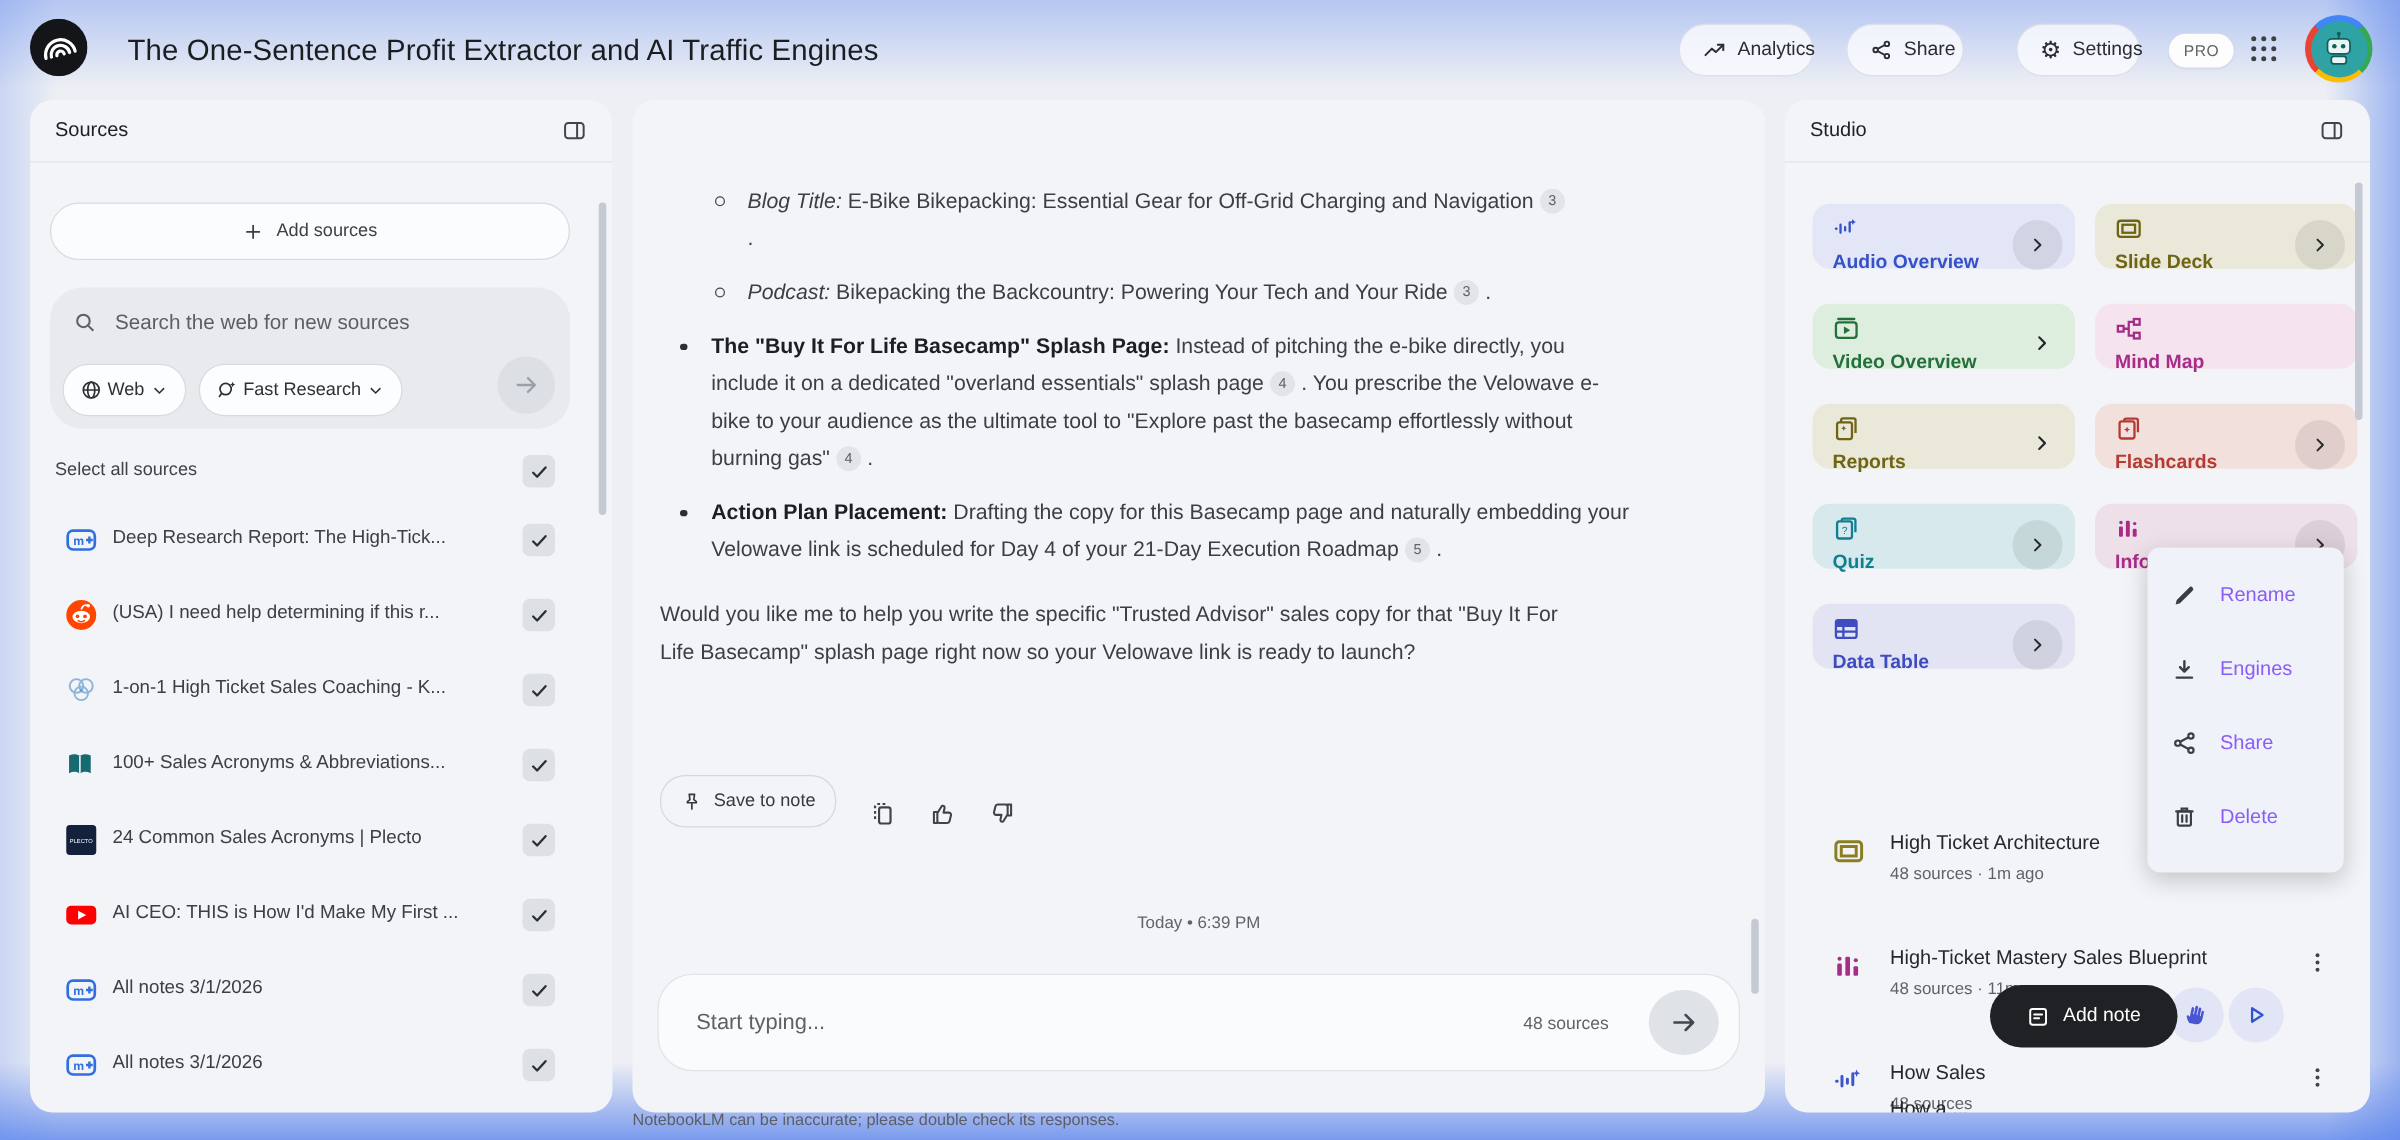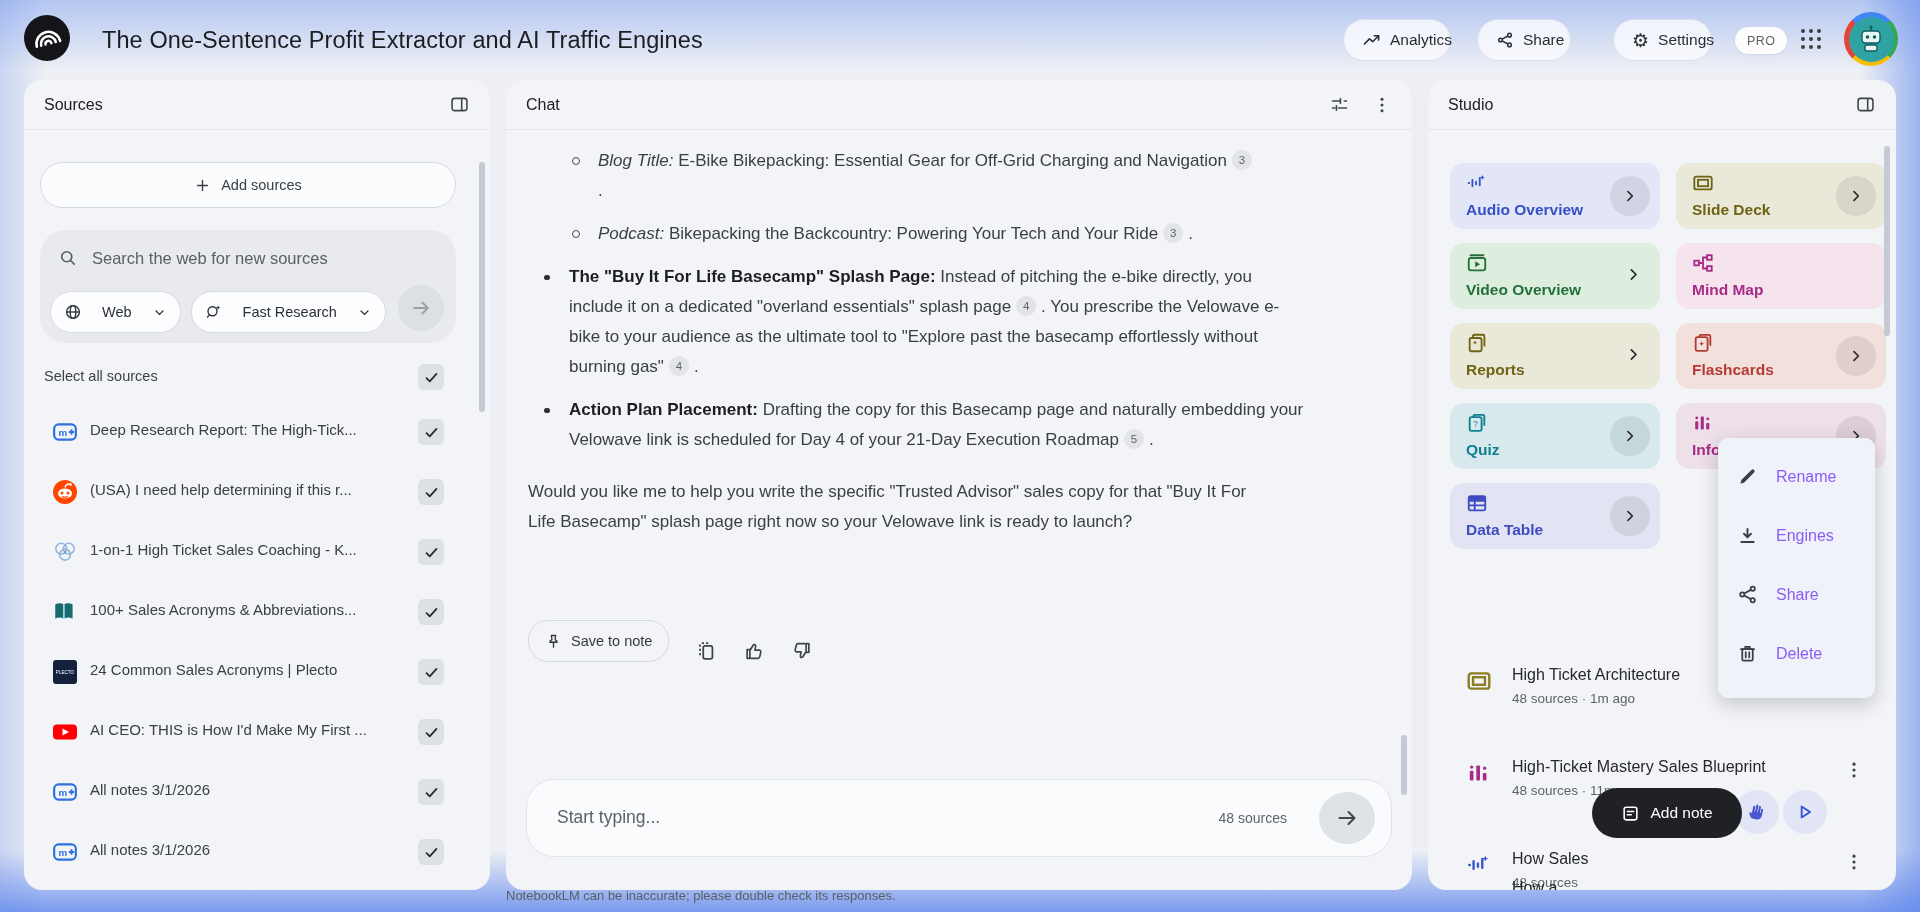--- a/index.html
+++ b/index.html
@@ -37,21 +37,21 @@
   #chatp{left:506px;width:906px}
   #studio{left:1428px;width:468px}
   .phead{height:49px;border-bottom:1px solid #e2e4e9;display:flex;align-items:center;justify-content:space-between;padding:0 20px;font-size:16px;color:#202124}
   .phead .hicons{display:flex;align-items:center;gap:22px;color:#41454b}
 
   
   .addsrc{position:absolute;left:16px;top:82px;width:416px;height:46px;border:1px solid #d7dae1;border-radius:23px;
           background:#fbfcfe;display:flex;align-items:center;justify-content:center;gap:10px;font-size:14.5px;color:#3c4043;box-sizing:border-box;cursor:pointer}
   .searchbox{position:absolute;left:16px;top:150px;width:416px;height:113px;border-radius:26px;background:#e8eaee;box-sizing:border-box}
   .searchbox .srow{position:absolute;left:18px;top:18px;display:flex;align-items:center;gap:14px;color:#5b6066;font-size:16.5px}
-  .chip{height:42px;border-radius:21px;background:#fcfdfe;border:1px solid #d7dae1;display:flex;align-items:center;gap:20px;
+  .chip{height:42px;border-radius:21px;background:#fcfdfe;border:1px solid #d7dae1;display:flex;align-items:center;gap:4px;
         padding:0 13px;font-size:14.5px;color:#2d3034;box-sizing:border-box;cursor:pointer}
   .chiprow{position:absolute;left:10px;bottom:10px;display:flex;gap:10px}
   .go{position:absolute;right:12px;bottom:12px;width:46px;height:46px;border-radius:50%;background:#dcdfe4;display:flex;align-items:center;justify-content:center;cursor:pointer}
   .selall{position:absolute;left:20px;top:288px;font-size:14.5px;color:#3f4246}
   .cb{position:absolute;left:394px;width:26px;height:26px;border-radius:6px;background:#dde0e5;display:flex;align-items:center;justify-content:center;cursor:pointer}
   .srow-item{position:absolute;left:0;width:100%;height:60px}
   .srow-item .sicon{position:absolute;left:28px;top:17px;width:26px;height:26px}
   .srow-item .stitle{position:absolute;left:66px;top:19px;font-size:15px;color:#3c4043;white-space:nowrap;max-width:318px;overflow:hidden}
   .sbar{position:absolute;background:#c4c9d3;border-radius:3px;width:6px;z-index:3}
 
@@ -71,21 +71,21 @@
             font-size:14.5px;color:#35383d;cursor:pointer}
   .aicon{cursor:pointer}
   .tstamp{position:absolute;top:650px;left:0;width:100%;text-align:center;font-size:13.5px;color:#5f6368}
   .inputbar{position:absolute;left:20px;top:699px;width:866px;height:78px;border-radius:28px;background:#fafbfd;border:1px solid #e0e3e9;box-sizing:border-box;cursor:text}
   .inputbar .ph{position:absolute;left:30px;top:27px;font-size:17.5px;color:#5c6166}
   .inputbar .cnt{position:absolute;right:104px;top:30px;font-size:14px;color:#5f6368}
   .send{position:absolute;right:16px;top:12px;width:56px;height:52px;border-radius:50%;background:#dfe2e7;display:flex;align-items:center;justify-content:center;cursor:pointer}
   .disclaimer{position:absolute;left:506px;width:906px;top:888px;text-align:left;font-size:13px;color:#5a5f66;z-index:2}
 
   
-  .tile{position:absolute;width:210px;height:66px;border-radius:14px;cursor:pointer}
+  .tile{position:absolute;width:210px;height:52px;border-radius:14px;cursor:pointer}
   .tile .ticon{position:absolute;left:16px;top:9px}
   .tile .tlabel{position:absolute;left:16px;top:38px;font-size:15.5px;font-weight:bold}
   .chevc{position:absolute;right:10px;top:13px;width:40px;height:40px;border-radius:50%;background:rgba(32,34,38,.09);display:flex;align-items:center;justify-content:center}
   .chevp{position:absolute;right:18px;top:23px}
   .c1{left:22px}.c2{left:248px}
   .r1{top:83px}.r2{top:163px}.r3{top:243px}.r4{top:323px}.r5{top:403px}
   .t-audio{background:#e2e6f7;color:#3550c8}
   .t-slide{background:#e9e8d9;color:#6e6413}
   .t-video{background:#ddeede;color:#24703b}
   .t-mind{background:#f5e4ee;color:#a62c88}
@@ -384,37 +384,20 @@
         <svg width="17" height="17" viewBox="0 0 24 24" fill="none" stroke="#2c2e32" stroke-width="2.6" stroke-linecap="round" stroke-linejoin="round">
           <path d="M5 13l4.5 4.5L19 7"></path>
         </svg>
       </div>
   </div>
 
   <div class="sbar" style="right:5px;top:82px;height:250px"></div>
 </div>
 
 <div class="panel" id="chatp">
-  <div class="phead">
-    <span>Chat</span>
-    <span class="hicons">
-      <span>
-        <svg width="21" height="21" viewBox="0 0 24 24" fill="none" stroke="#41454b" stroke-width="1.9" stroke-linecap="round">
-            <path d="M4 8h9M17.5 8H20M4 16h2.5M11 16h9M13 5.5v5M8.5 13.5v5"></path>
-          </svg>
-      </span>
-      <span>
-        <svg width="20" height="20" viewBox="0 0 24 24" fill="#41454b">
-            <circle cx="12" cy="5" r="1.8"></circle>
-            <circle cx="12" cy="12" r="1.8"></circle>
-            <circle cx="12" cy="19" r="1.8"></circle>
-          </svg>
-      </span>
-    </span>
-  </div>
 
   <div class="msg">
     <div class="li sub"><i>Blog Title:</i><span> E-Bike Bikepacking: Essential Gear for Off-Grid Charging and Navigation</span><span class="cit">3</span><span>.</span></div>
     <div class="li sub"><i>Podcast:</i><span> Bikepacking the Backcountry: Powering Your Tech and Your Ride</span><span class="cit">3</span><span>.</span></div>
     <div class="li main"><b>The "Buy It For Life Basecamp" Splash Page:</b><span> Instead of pitching the e-bike directly, you include it on a dedicated "overland essentials" splash page</span><span class="cit">4</span><span>. You prescribe the Velowave e-bike to your audience as the ultimate tool to "Explore past the basecamp effortlessly without burning gas"</span><span class="cit">4</span><span>.</span></div>
     <div class="li main"><b>Action Plan Placement:</b><span> Drafting the copy for this Basecamp page and naturally embedding your Velowave link is scheduled for Day 4 of your 21-Day Execution Roadmap</span><span class="cit">5</span><span>.</span></div>
     <div class="closing">Would you like me to help you write the specific "Trusted Advisor" sales copy for that "Buy It For Life Basecamp" splash page right now so your Velowave link is ready to launch?</div>
   </div>
 
   <div class="actions">
@@ -438,20 +421,21 @@
           <path d="M4.5 10.5h3V20h-3zM7.5 19.2l1.3.8h7.4c1 0 1.8-.7 2-1.6l1.2-5c.3-1.2-.7-2.4-1.9-2.4h-4.6l.9-4.1c.2-1-.5-1.9-1.5-1.9-.5 0-1 .3-1.2.7l-3.6 5.8"></path>
         </svg>
     </span>
     <span class="aicon">
       <svg width="22" height="22" viewBox="0 0 24 24" fill="none" stroke="#3f4348" stroke-width="1.8" stroke-linejoin="round" transform="rotate(180)">
           <path d="M4.5 10.5h3V20h-3zM7.5 19.2l1.3.8h7.4c1 0 1.8-.7 2-1.6l1.2-5c.3-1.2-.7-2.4-1.9-2.4h-4.6l.9-4.1c.2-1-.5-1.9-1.5-1.9-.5 0-1 .3-1.2.7l-3.6 5.8"></path>
         </svg>
     </span>
   </div>
 
+  <div class="tstamp">Today • 6:39 PM</div>
 
   <div class="inputbar">
     <span class="ph">Start typing...</span>
     <span class="cnt">48 sources</span>
     <div class="send">
       <svg width="24" height="24" viewBox="0 0 24 24" fill="none" stroke="#43474d" stroke-width="2" stroke-linecap="round" stroke-linejoin="round">
           <path d="M4.5 12h15M13.5 6l6 6-6 6"></path>
         </svg>
     </div>
   </div>

